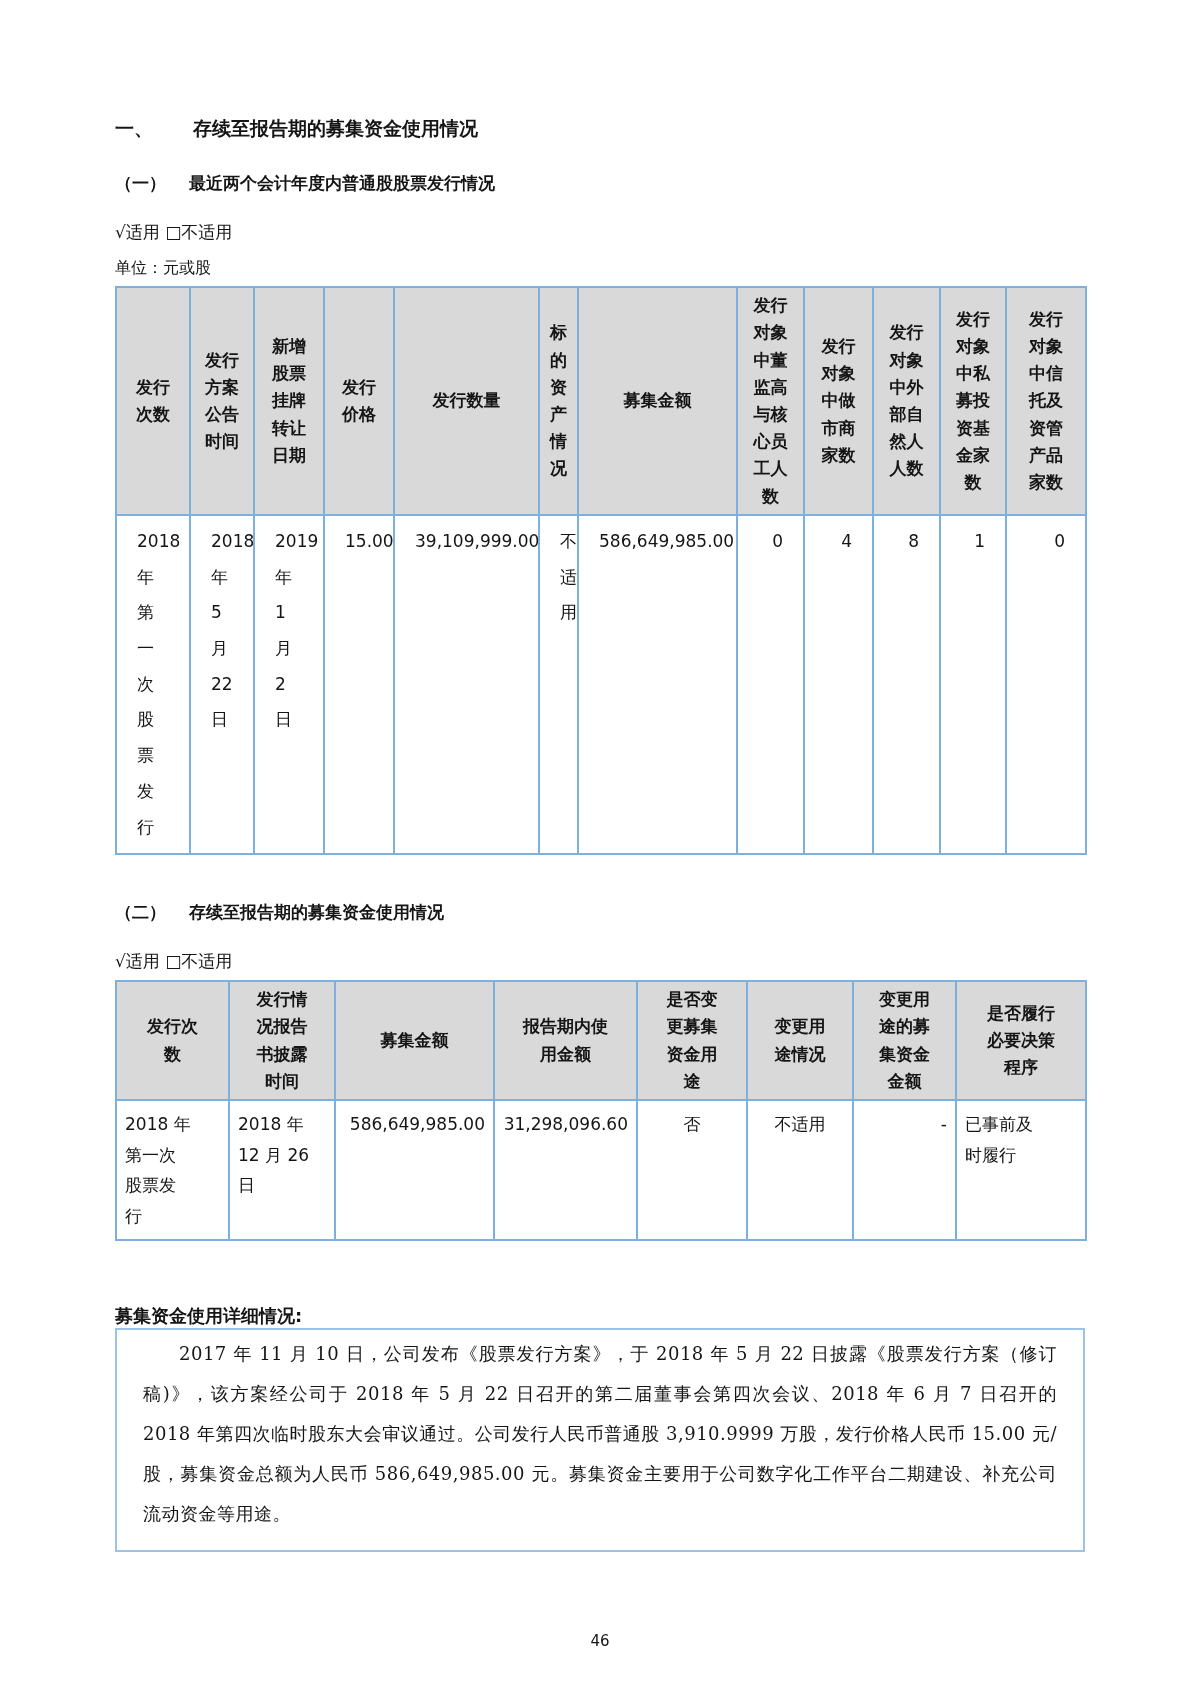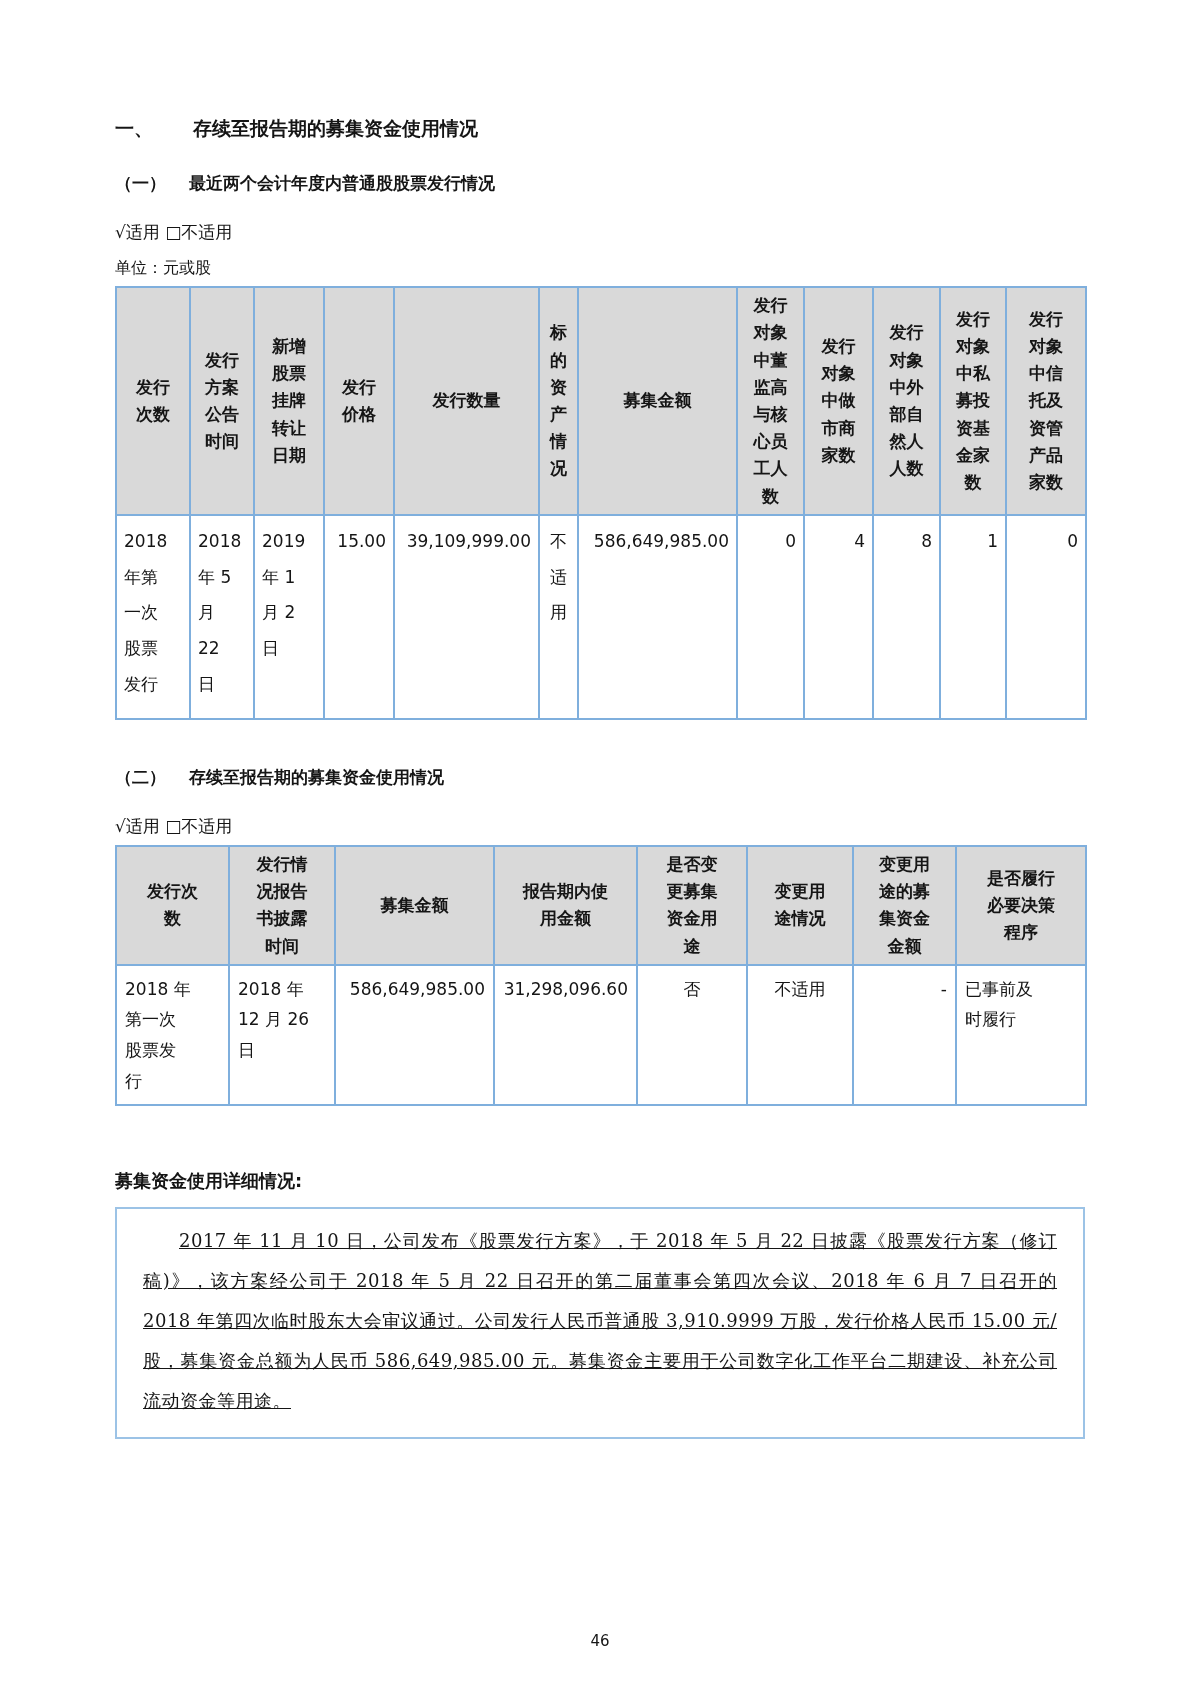--- a/index.html
+++ b/index.html
@@ -23,30 +23,29 @@
   table { border-collapse:collapse; width:970px; table-layout:fixed; margin-top:7px; }
   th, td { border:2px solid var(--table-border,#7FAFDD); white-space:pre-line; overflow:hidden; }
   th {
     background:var(--header-bg,#D9D9D9); font-weight:bold; font-size:17px;
     line-height:1.6; vertical-align:middle; text-align:center; padding:4px 2px;
   }
   td { font-size:17px; vertical-align:top; padding:8px 8px; background:#ffffff; }
   td.l { text-align:left; } td.r { text-align:right; } td.c { text-align:center; }
   #table1 thead tr { height:228px; }
   #table1 tbody tr { height:204px; }
-  #table1 td { line-height:2.1; padding:8px 7px; }
+  #table1 td { line-height:2.1; padding:8px 20px; }
   #table2 thead tr { height:116px; }
   #table2 tbody tr { height:126px; }
   #table2 td { line-height:1.8; }
   .sub2 { margin-top:46px; }
   .detail-heading { margin-top:63px; font-size:18px; font-weight:bold; }
   .detail-box {
-    margin-top:14px; border:2px solid var(--box-border,#9CC3E6);
-    padding:12px 26px 16px 26px;
-    text-decoration:underline;
+    border:2px solid var(--box-border,#9CC3E6);
+    padding:4px 26px 16px 26px;
   }
   .detail-box p {
     margin:0; font-family:"DejaVu Serif", serif; font-size:18px;
     line-height:40px; text-indent:2em; text-align:justify; letter-spacing:0.5px;
   }
   .page-number { position:absolute; left:0; right:0; bottom:46px; text-align:center; font-size:15px; }
 </style>
 </head>
 <body>
 

